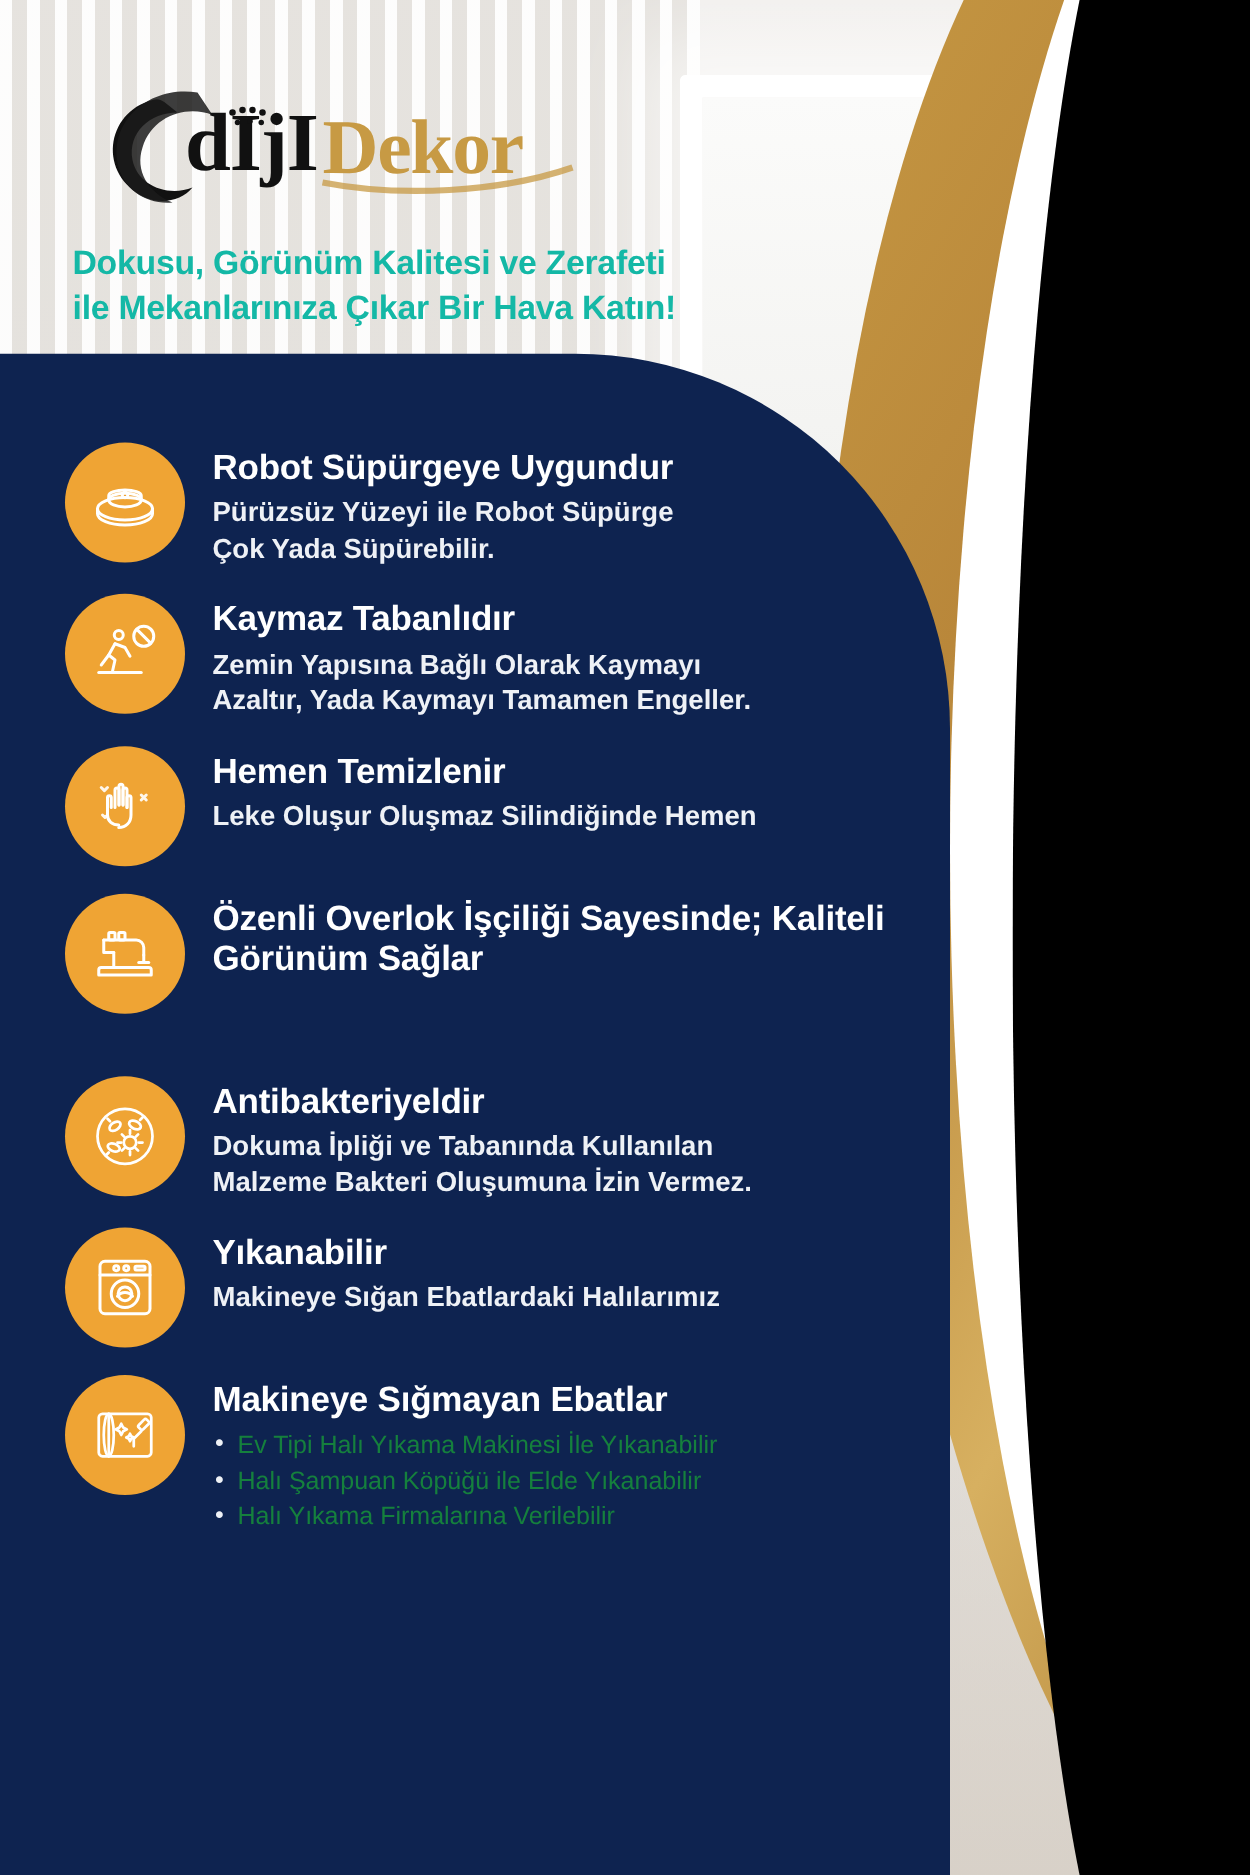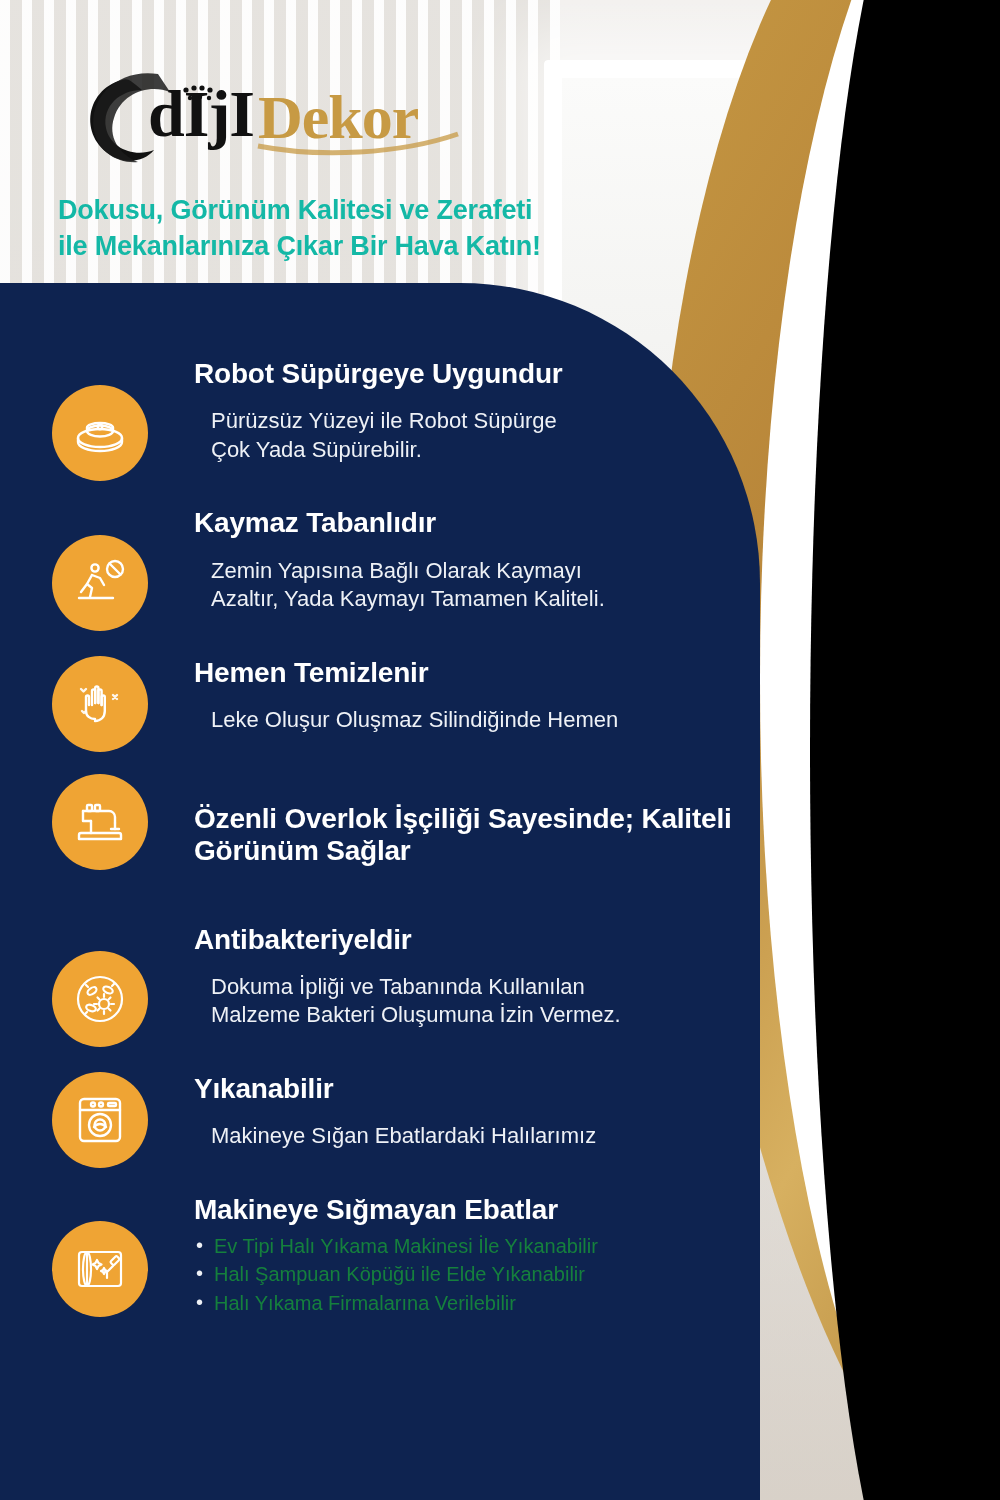--- a/index.html
+++ b/index.html
@@ -83,33 +83,33 @@
   .logo svg{display:block;}
   .headline{
     position:absolute;left:58px;top:193px;width:640px;
     color:#14b8a6;font-size:27px;font-weight:bold;line-height:1.32;
     letter-spacing:-.2px;
   }
   .headline .l2{display:block;}
 
   
   .features{position:absolute;left:52px;top:350px;width:700px;}
-  .feature{display:flex;align-items:flex-end;margin-bottom:24px;gap:24px;}
+  .feature{display:flex;align-items:flex-start;margin-bottom:24px;}
   .icon{
     flex:0 0 auto;width:96px;height:96px;border-radius:50%;
     background:#efa434;display:flex;align-items:center;justify-content:center;
     margin-right:22px;margin-top:4px;
   }
   .icon svg{display:block;}
   .ftext{padding-top:8px;}
   .ftitle{
     color:#ffffff;font-size:28px;font-weight:bold;line-height:1.15;margin:0 0 6px 0;
     letter-spacing:-.2px;
   }
-  .fdesc{color:#eef1f6;font-size:22px;line-height:1.3;margin:17px;font-weight:400;}
+  .fdesc{color:#eef1f6;font-size:22px;line-height:1.3;margin:0;font-weight:700;}
   .fdesc span{display:block;}
   .blist{margin:4px 0 0 0;padding:0;list-style:none;}
   .blist li{
     color:#15803d;font-size:20px;line-height:1.42;padding-left:20px;position:relative;
   }
   .blist li:before{
     content:"•";position:absolute;left:2px;top:-1px;color:#eef1f6;font-size:20px;
   }
   .f-compact .ftitle{margin-bottom:2px;}
   .f-tight{margin-bottom:18px;}
@@ -189,21 +189,21 @@
           <path d="M16 30l-6 8"></path>
           <path d="M8 44h34"></path>
           <circle cx="44" cy="15" r="8"></circle>
           <path d="M38.5 9.5l11 11"></path>
         </svg>
       </div>
       <div class="ftext">
         <p class="ftitle">Kaymaz Tabanlıdır</p>
         <p class="fdesc">
           <span>Zemin Yapısına Bağlı Olarak Kaymayı</span>
-          <span>Azaltır, Yada Kaymayı Tamamen Kaliteli.</span>
+          <span>Azaltır, Yada Kaymayı Tamamen Engeller.</span>
         </p>
       </div>
     </div>
 
     <div class="feature f-tight">
       <div class="icon">
         <svg width="58" height="58" viewBox="0 0 58 58" fill="none" stroke="#fff" stroke-width="2.4" stroke-linecap="round" stroke-linejoin="round">
           <path d="M24 44c-5 0-9-3-9-8V22c0-2 3-2 3 0v8"></path>
           <path d="M21 30V16c0-2.2 3.2-2.2 3.2 0v12"></path>
           <path d="M24.2 28V13c0-2.2 3.2-2.2 3.2 0v15"></path>

